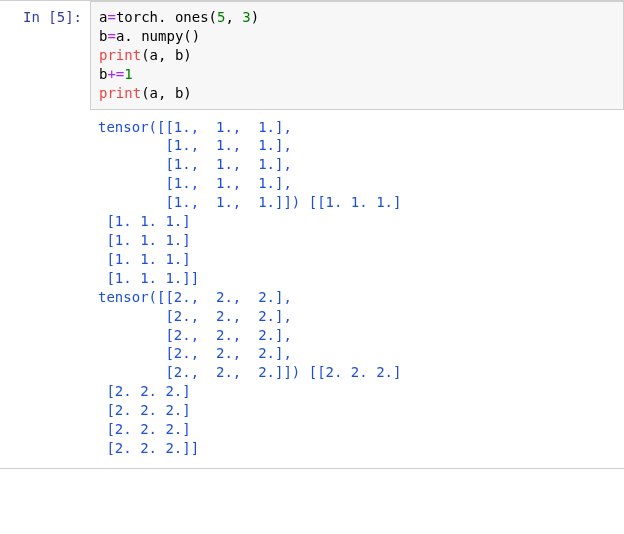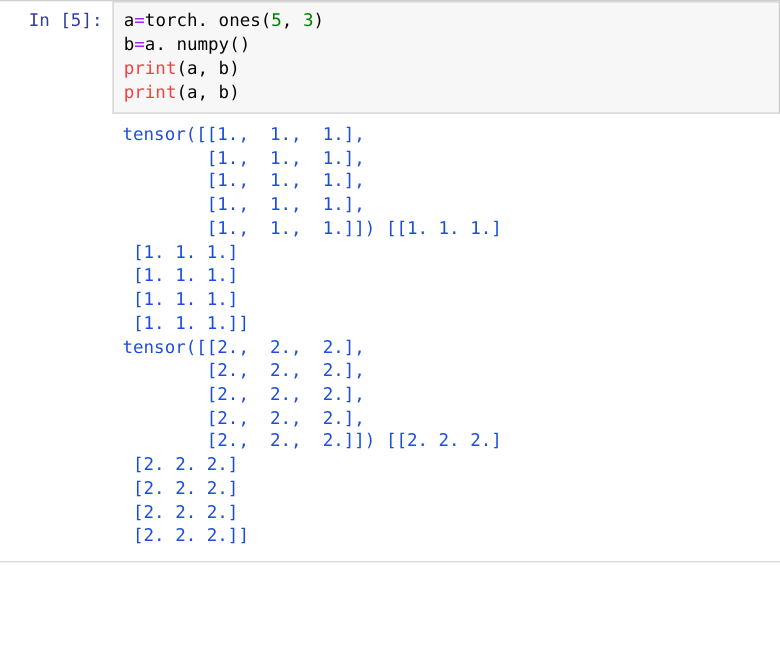--- a/index.html
+++ b/index.html
@@ -65,20 +65,21 @@
 
 <div class="cell">
   <div class="prompt-area">
     <div class="prompt">In  [5]:</div>
   </div>
   <div class="content-area">
     <div class="input-area">
       <div class="code-line"><span class="tok-id">a</span><span class="tok-op">=</span><span class="tok-id">torch</span><span class="tok-punc">. </span><span class="tok-attr">ones</span><span class="tok-paren">(</span><span class="tok-num">5</span><span class="tok-punc">, </span><span class="tok-num">3</span><span class="tok-paren">)</span></div>
       <div class="code-line"><span class="tok-id">b</span><span class="tok-op">=</span><span class="tok-id">a</span><span class="tok-punc">. </span><span class="tok-attr">numpy</span><span class="tok-paren">(</span><span class="tok-paren">)</span></div>
       <div class="code-line"><span class="tok-builtin">print</span><span class="tok-paren">(</span><span class="tok-id">a</span><span class="tok-punc">, </span><span class="tok-id">b</span><span class="tok-paren">)</span></div>
+      <div class="code-line"><span class="tok-id">b</span><span class="tok-op">+=</span><span class="tok-num">1</span></div>
       <div class="code-line"><span class="tok-builtin">print</span><span class="tok-paren">(</span><span class="tok-id">a</span><span class="tok-punc">, </span><span class="tok-id">b</span><span class="tok-paren">)</span></div>
     </div>
     <div class="output-area">tensor([[1.,  1.,  1.],
         [1.,  1.,  1.],
         [1.,  1.,  1.],
         [1.,  1.,  1.],
         [1.,  1.,  1.]]) [[1. 1. 1.]
  [1. 1. 1.]
  [1. 1. 1.]
  [1. 1. 1.]

